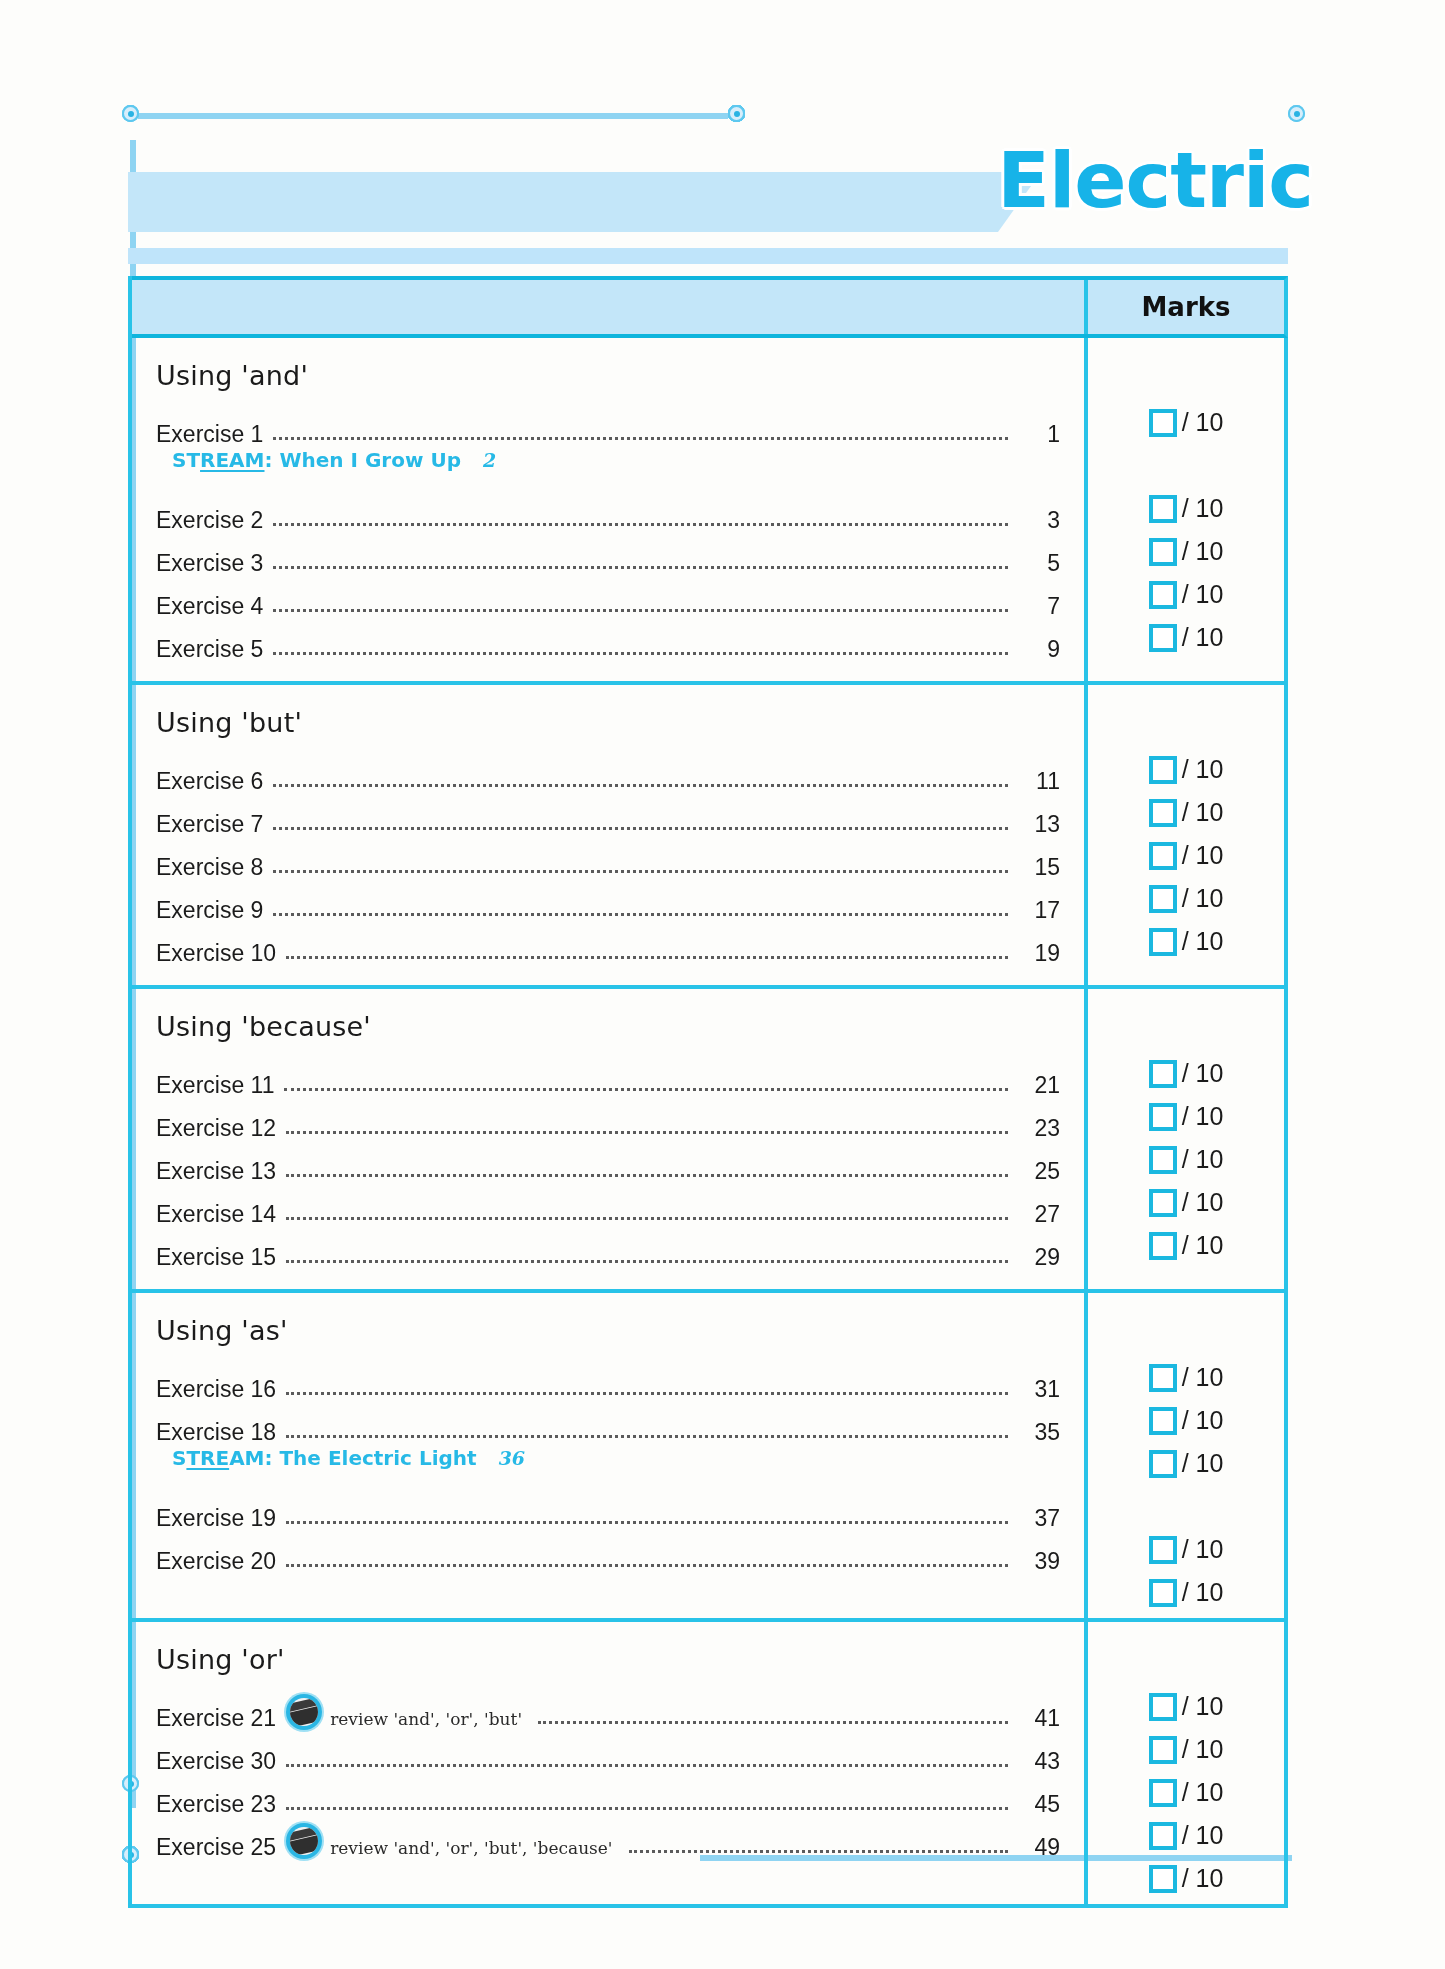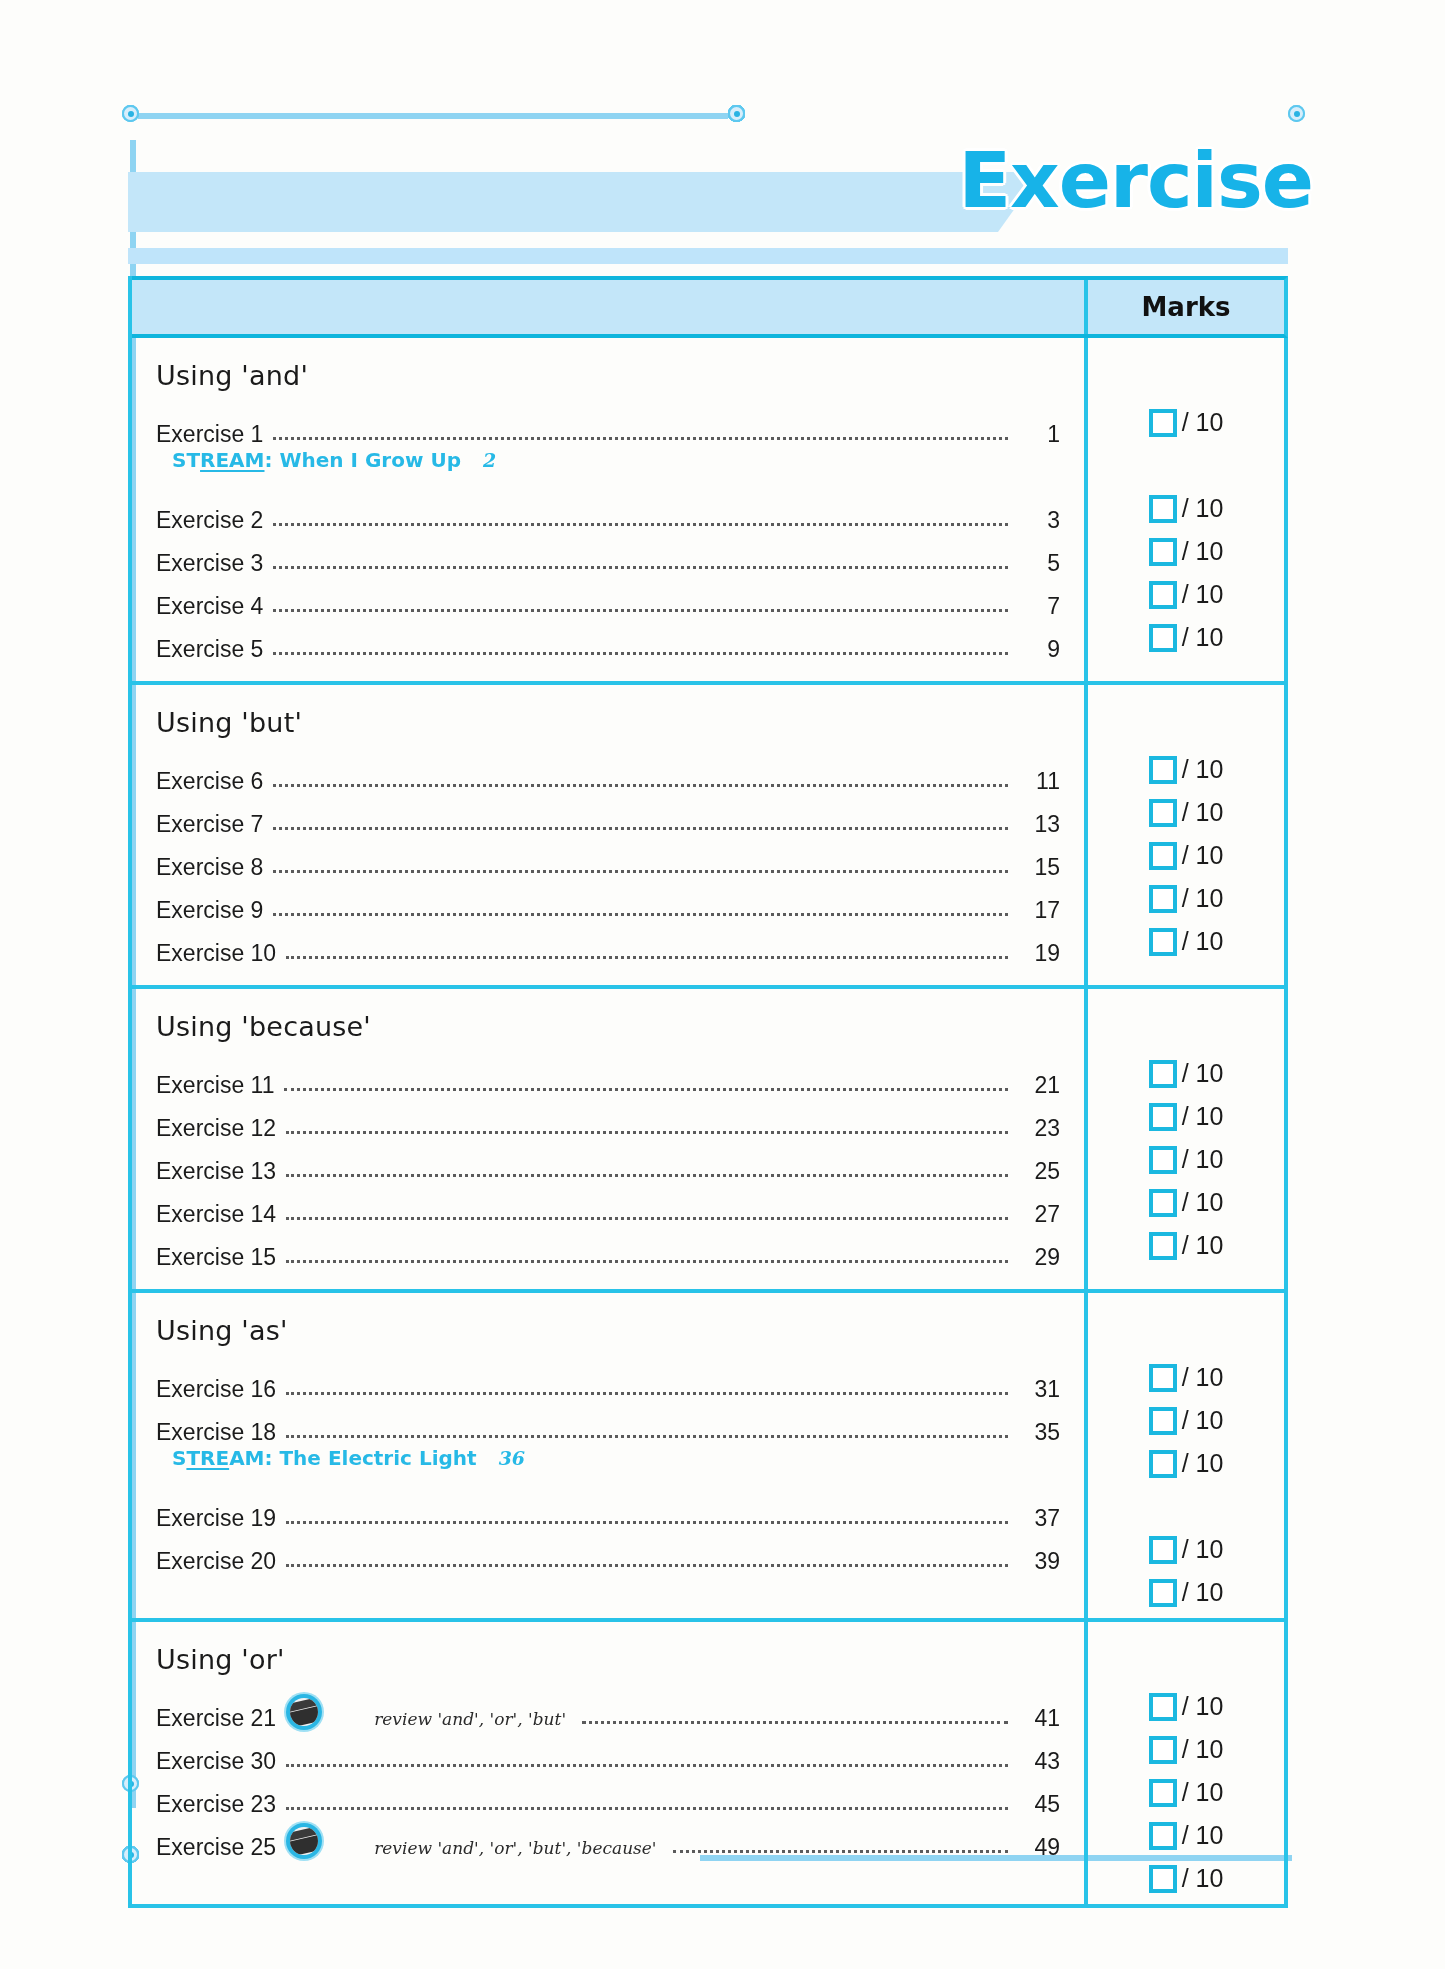--- a/index.html
+++ b/index.html
@@ -126,26 +126,24 @@
 
   .row{
     display:flex;align-items:flex-end;
     font-size:23px;color:#1b1b1b;
     line-height:1.05;
     height:43px;
   }
   .row .label{white-space:nowrap;padding-bottom:2px;}
   .row .note{
     font-family:"DejaVu Serif", serif;
-    font-style:italic;
     font-size:17px;
     color:#2a2a2a;
     white-space:nowrap;
     padding:0 6px 3px 8px;
-    margin-left:44px;
   }
   .row .leader{
     flex:1 1 auto;
     border-bottom:3px dotted #5b5b5b;
     margin:0 10px 8px 10px;
     min-width:20px;
   }
   .row .pg{
     width:42px;text-align:right;
     font-size:23px;color:#1b1b1b;
@@ -294,21 +292,21 @@
     </div>
   <div class="dotcol" style="left:1288px;top:105px;">
       <div class="dot"></div>
       <div class="dot"></div>
     </div>
 
   <div class="title-band">
     <div class="notch"></div>
   </div>
   <div class="title-band2"></div>
-  <div class="contents-title">Exercise</div>
+  <div class="contents-title">Electric</div>
 
   <div class="table">
     <div class="thead">
       <div class="th-left"></div>
       <div class="th-right">Marks</div>
     </div>
     <div id="sections">
         <div class="section">
           <div class="sec-left">
             <div class="sec-title">Using 'and'</div>

